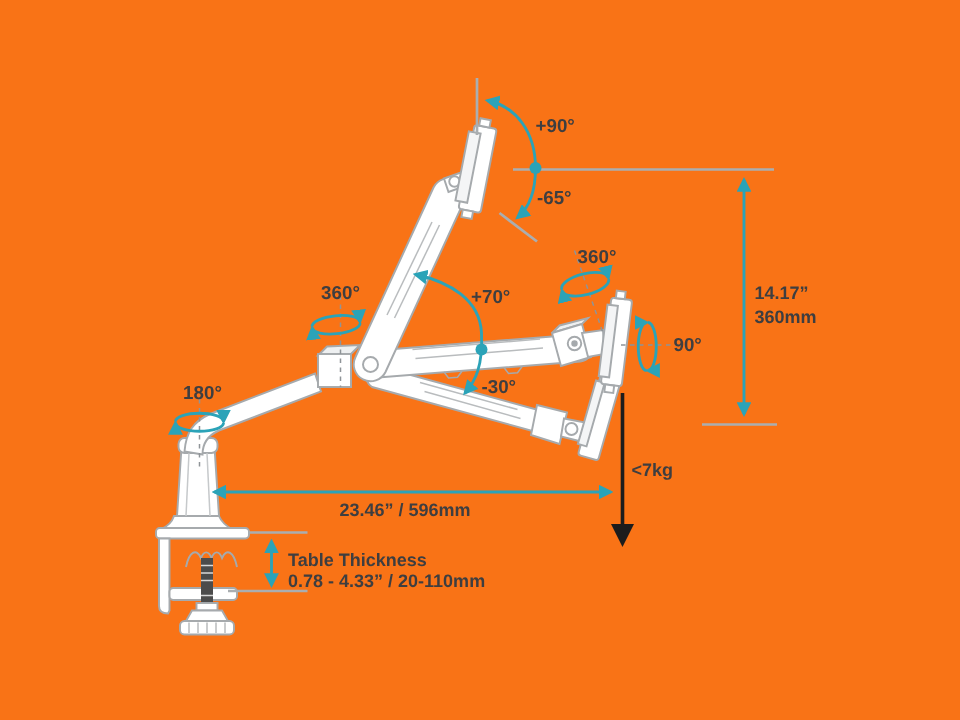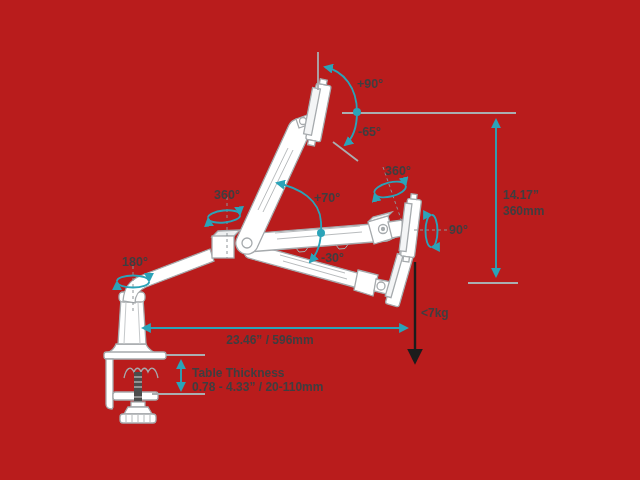--- a/index.html
+++ b/index.html
@@ -1,19 +1,19 @@
 <!DOCTYPE html>
 <html><head>
 <meta charset="utf-8">
 <style>
   html,body{margin:0;padding:0;background:#ffffff;}
   .stage{
     position:relative;
     width:640px;height:480px;
-    background:#b91c1c;
+    background:#f97316;
     overflow:hidden;
     font-family:"Liberation Sans", sans-serif;
   }
   svg text{
     font-family:"Liberation Sans", sans-serif;
     font-weight:600;
     fill:#3e3e40;
   }
   .lbl{font-size:12.5px;}
   .lbl-sm{font-size:12px;}

